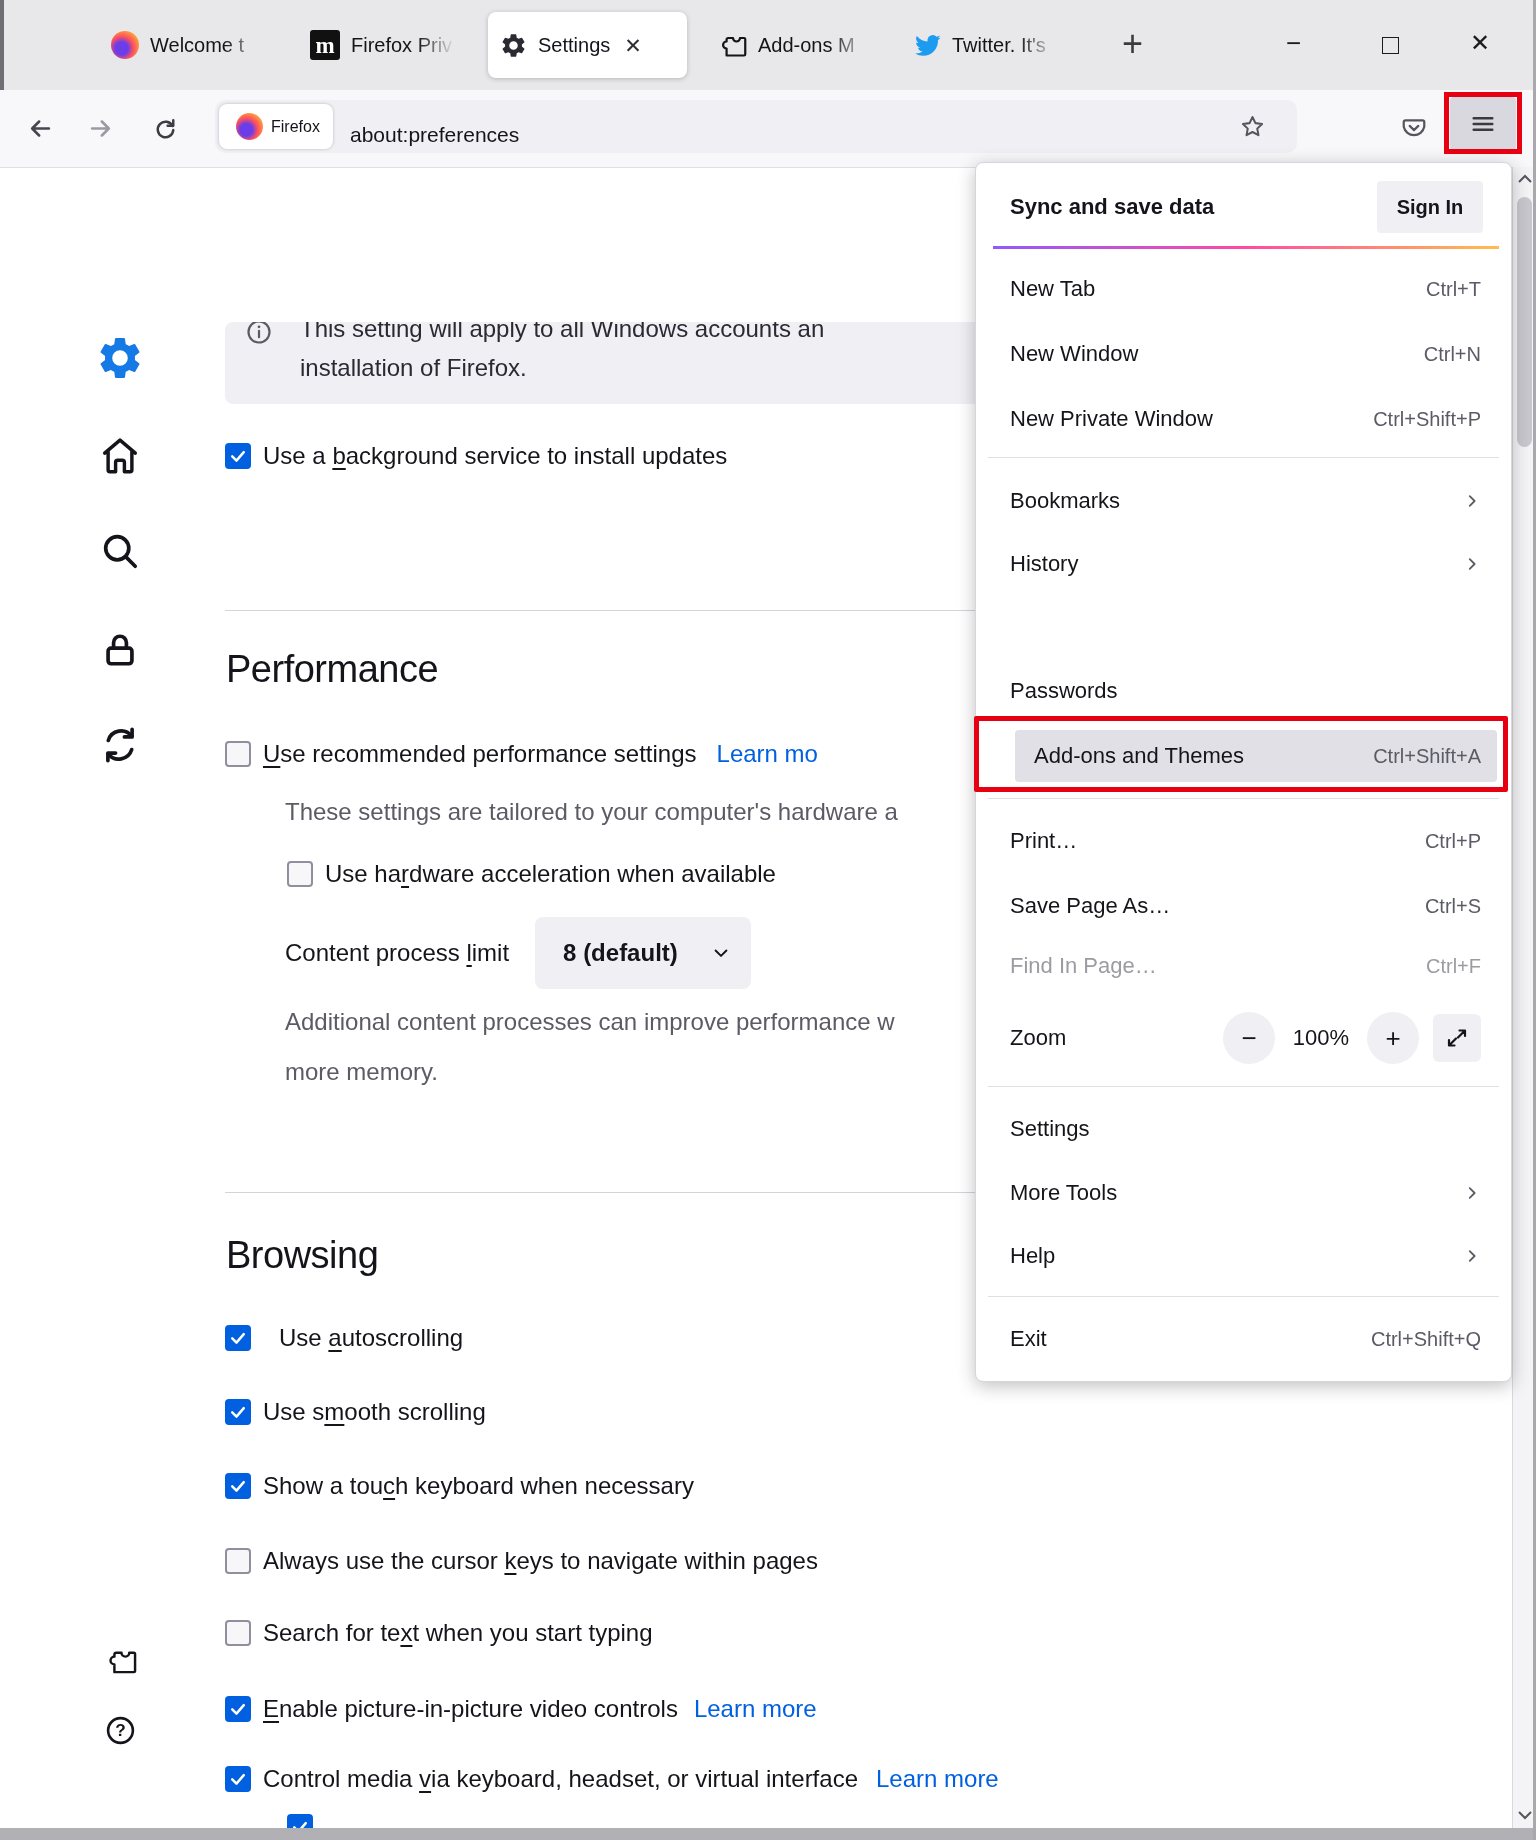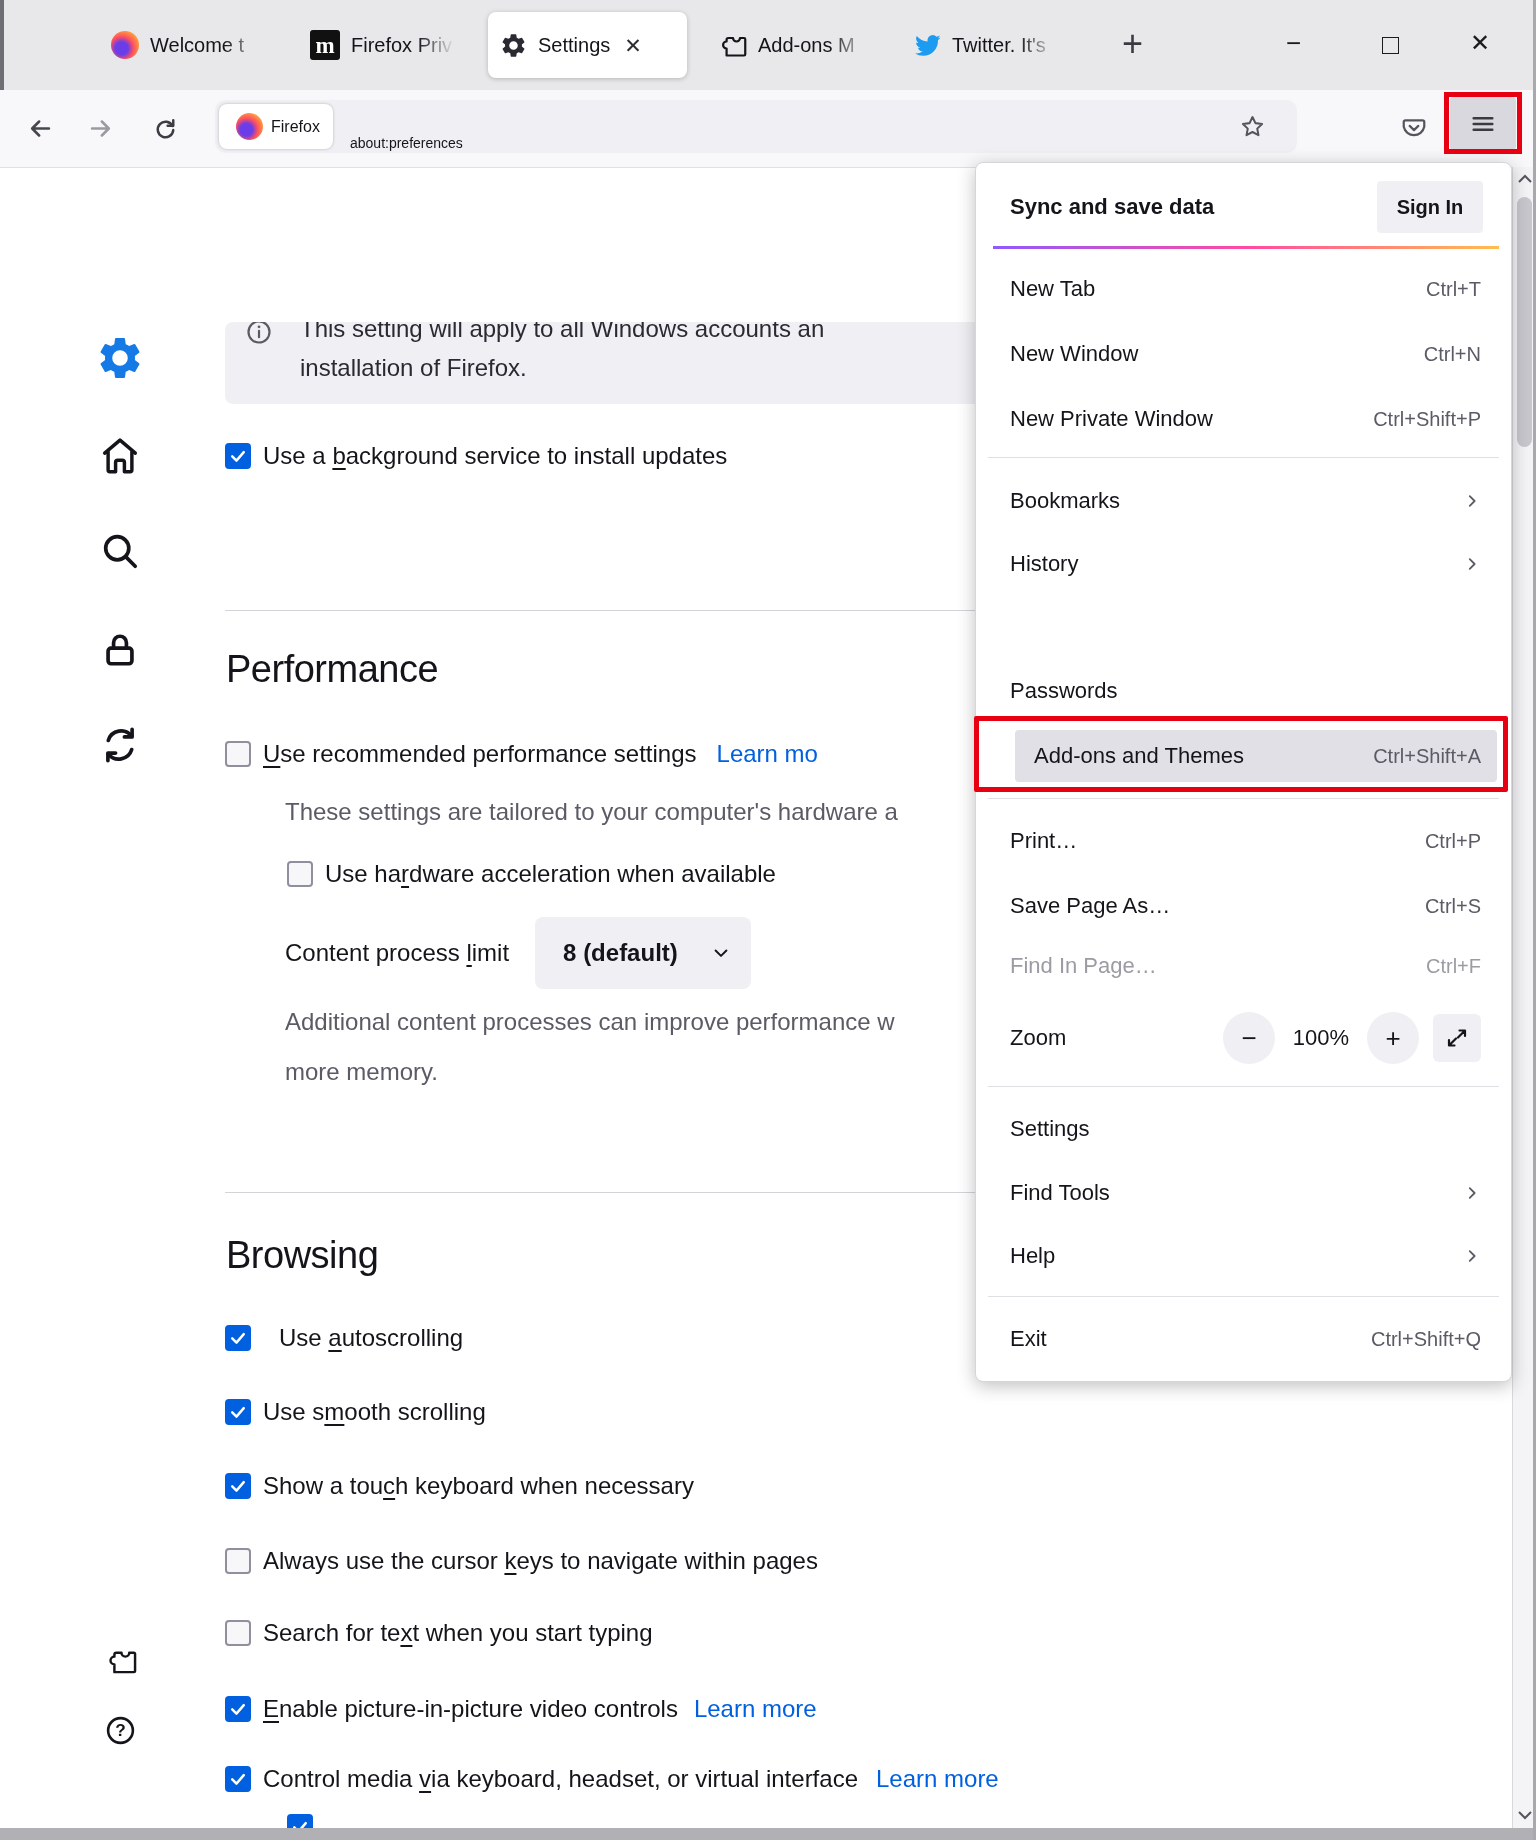--- a/index.html
+++ b/index.html
@@ -30,21 +30,21 @@
   .maxbox{width:17px;height:17px;border:1.7px solid #1b1b1f;box-sizing:border-box;}
 
   
   .toolbar{left:0;top:90px;width:1536px;height:77px;background:#f8f8fa;
       border-bottom:1px solid #e0e0e4;z-index:30;}
   .urlbar{left:215px;top:10px;width:1082px;height:53px;background:#f0f0f4;border-radius:10px;}
   .urlchip{left:4px;top:4px;width:114px;height:45px;background:#fff;border-radius:8px;
       box-shadow:0 0 3px rgba(0,0,0,.25);display:flex;align-items:center;padding-left:9px;box-sizing:border-box;}
   .urlchip .ff-logo{width:27px;height:27px;}
   .urlchip span{font-size:16px;margin-left:8px;}
-  .urltext{left:135px;top:16px;height:53px;display:flex;align-items:center;font-size:14px;color:#15141a;}
+  .urltext{left:135px;top:8px;height:53px;display:flex;align-items:center;font-size:21px;color:#15141a;}
 
   
   .notice{left:225px;top:322px;width:1265px;height:82px;background:#f0f0f4;border-radius:8px;overflow:hidden;}
   .notice .l1{position:absolute;left:75px;top:0;height:28px;overflow:hidden;}
   .notice .l1 span{display:block;font-size:24px;line-height:38px;margin-top:-12px;color:#2b2a33;}
   .notice .l2{position:absolute;left:75px;top:32px;font-size:24px;color:#2b2a33;}
   .cbrow{display:flex;align-items:center;gap:12px;font-size:24px;white-space:nowrap;}
   .cb{flex:none;width:26px;height:26px;border-radius:4px;box-sizing:border-box;}
   .cb.on{background:#0060df;display:flex;align-items:center;justify-content:center;}
   .cb.off{background:#f7f7fa;border:2px solid #8f8f9d;}
@@ -431,21 +431,21 @@
         </span>
       </span>
     </div>
 
     <div class="msep" style="top:923px;"></div>
 
     <div class="mrow" style="top:940px;">
       <span>Settings</span>
     </div>
     <div class="mrow" style="top:1004px;">
-      <span>Find Tools</span>
+      <span>More Tools</span>
       <svg width="18" height="18" viewBox="0 0 24 24" fill="none" stroke="#5b5b66" stroke-width="2.4" stroke-linecap="round" stroke-linejoin="round">
           <path d="M9 5.5 15.5 12 9 18.5"></path>
         </svg>
     </div>
     <div class="mrow" style="top:1067px;">
       <span>Help</span>
       <svg width="18" height="18" viewBox="0 0 24 24" fill="none" stroke="#5b5b66" stroke-width="2.4" stroke-linecap="round" stroke-linejoin="round">
           <path d="M9 5.5 15.5 12 9 18.5"></path>
         </svg>
     </div>

